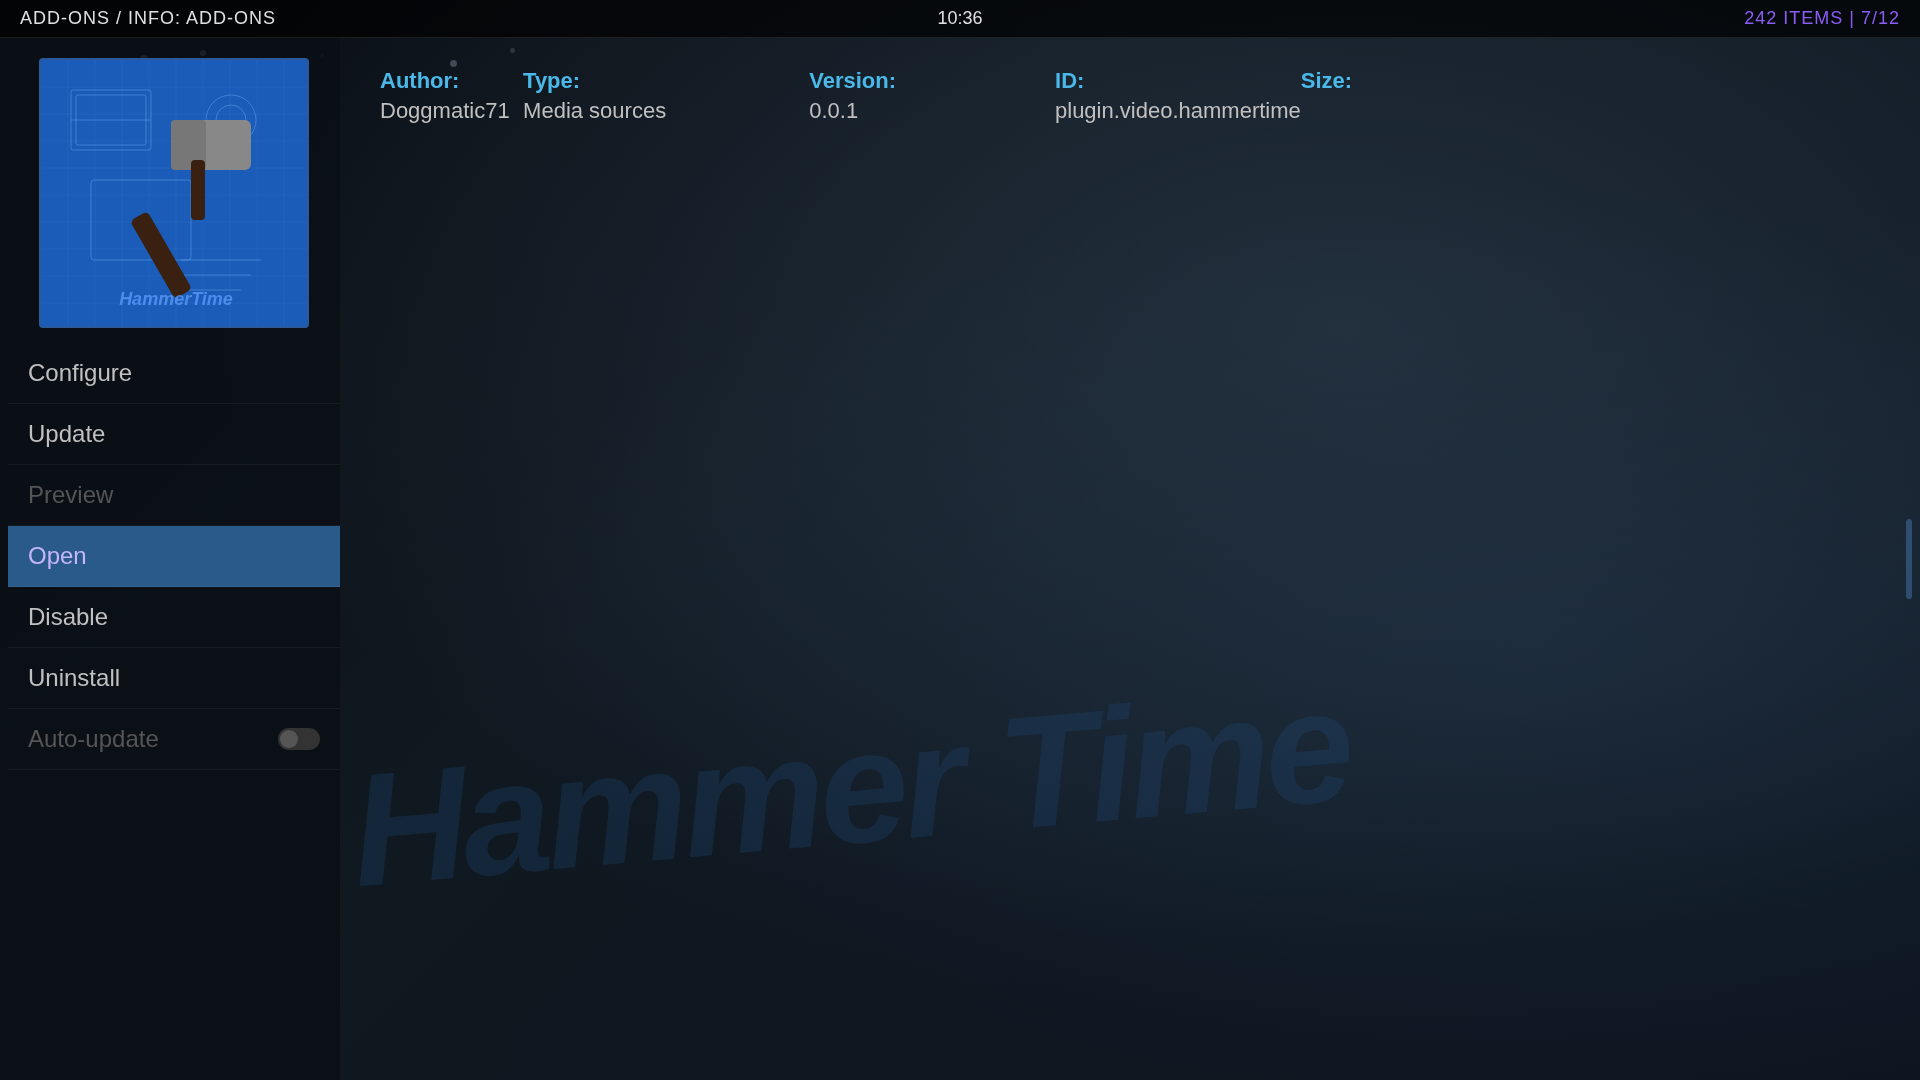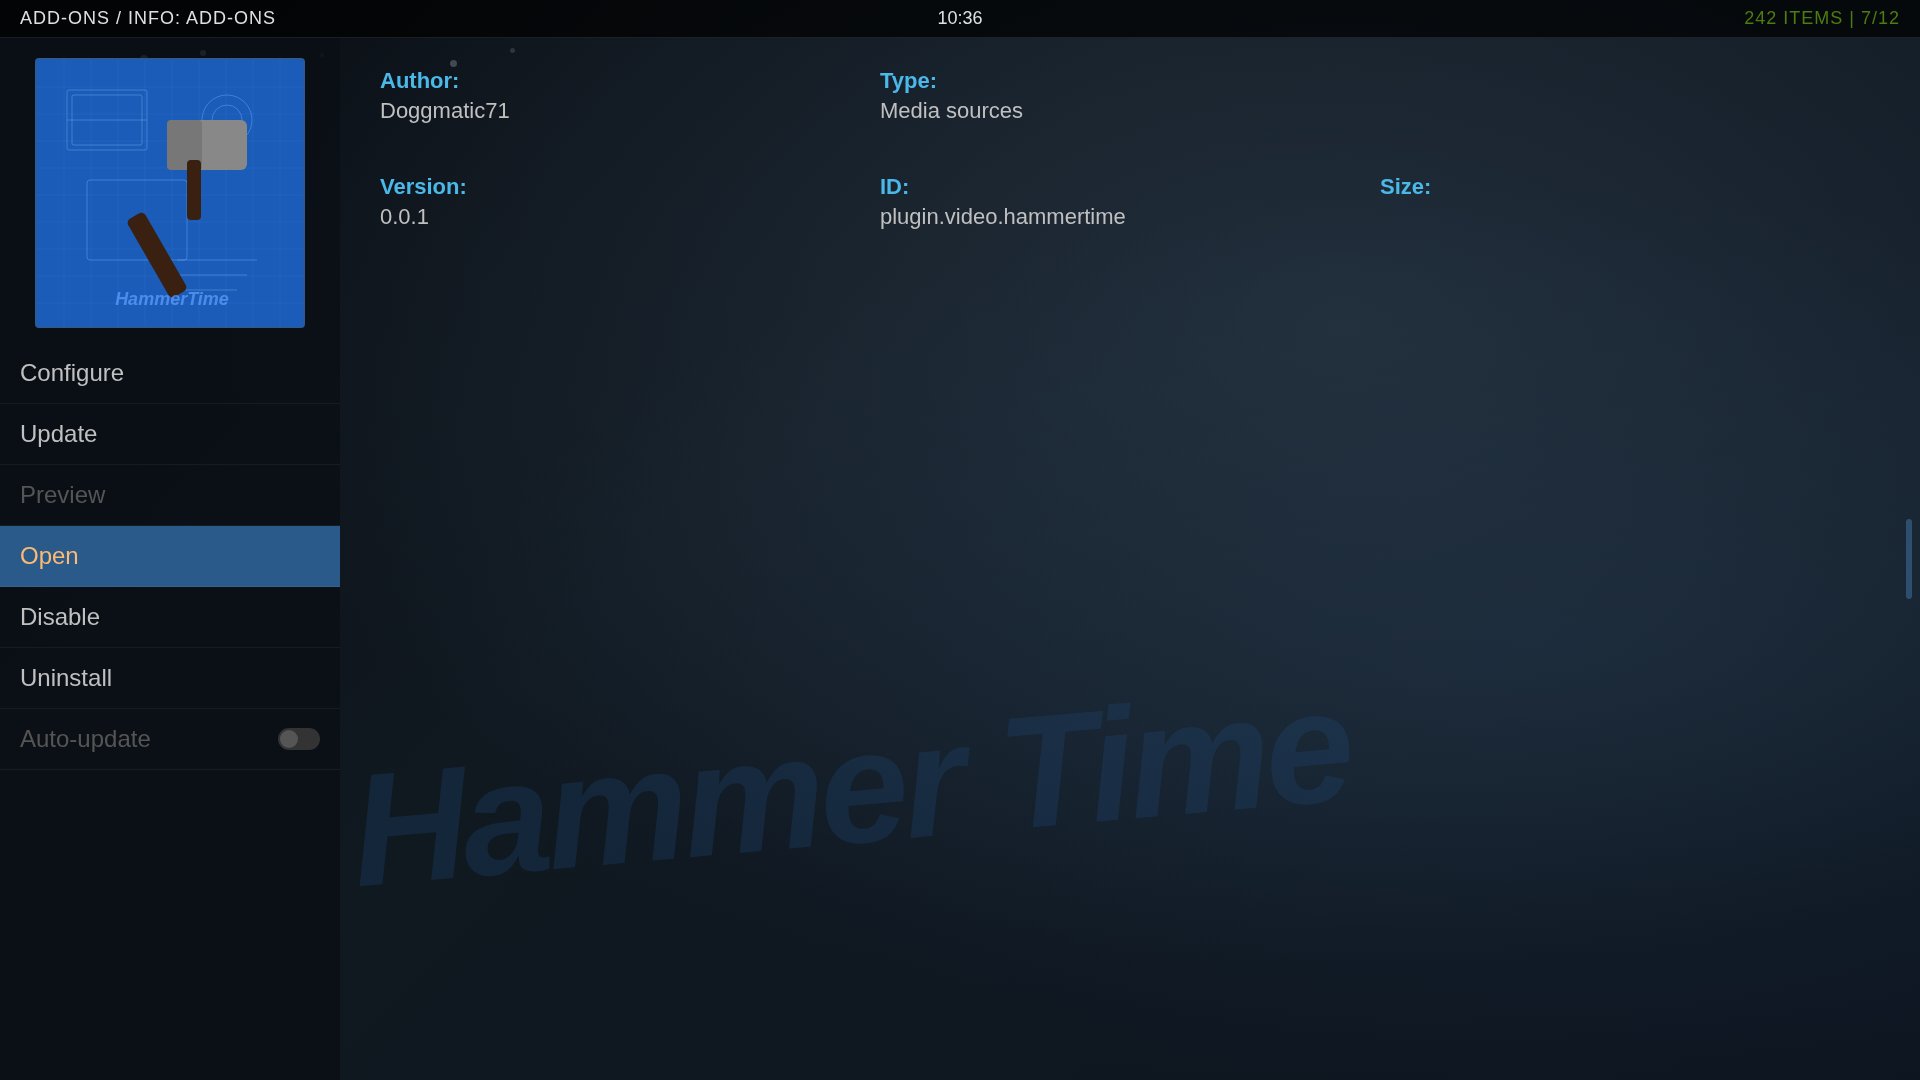--- a/index.html
+++ b/index.html
@@ -64,41 +64,42 @@
 
     .top-bar-time {
       color: #e0e0e0;
       font-size: 18px;
       position: absolute;
       left: 50%;
       transform: translateX(-50%);
     }
 
     .top-bar-info {
-      color: #4d7c0f;
+      color: #8b5cf6;
       font-size: 18px;
       letter-spacing: 1px;
     }
 
     
     .main-content {
       position: absolute;
       top: 38px;
       left: 0; right: 0; bottom: 0;
       display: flex;
       z-index: 5;
     }
 
     
     .left-panel {
       width: 340px;
       background: rgba(10, 15, 22, 0.85);
       display: flex;
       flex-direction: column;
       flex-shrink: 0;
+      padding-left: 8px;
     }
 
     .addon-thumbnail {
       width: 270px;
       height: 270px;
       margin: 20px auto 15px auto;
       background: #1a4a8a;
       border: 2px solid #2a5a9a;
       border-radius: 4px;
       position: relative;
@@ -120,21 +121,21 @@
       padding: 16px 20px;
       color: #c0c0c0;
       font-size: 24px;
       cursor: pointer;
       border-bottom: 1px solid rgba(255,255,255,0.05);
       transition: background 0.1s;
     }
 
     .menu-item.active {
       background: #2a5a8a;
-      color: #fdba74;
+      color: #c4b5fd;
     }
 
     .menu-item.disabled {
       color: #555;
       cursor: default;
     }
 
     .menu-item-with-toggle {
       display: flex;
       align-items: center;
@@ -158,21 +159,21 @@
       position: absolute;
       top: 2px;
       left: 2px;
     }
 
     
     .right-panel {
       flex: 1;
       padding: 30px 40px;
       display: flex;
-      flex-direction: column;
+      flex-direction: row;
       gap: 0;
     }
 
     .info-section {
       margin-bottom: 20px;
     }
 
     .info-label {
       color: #4ab8e8;
       font-size: 22px;

